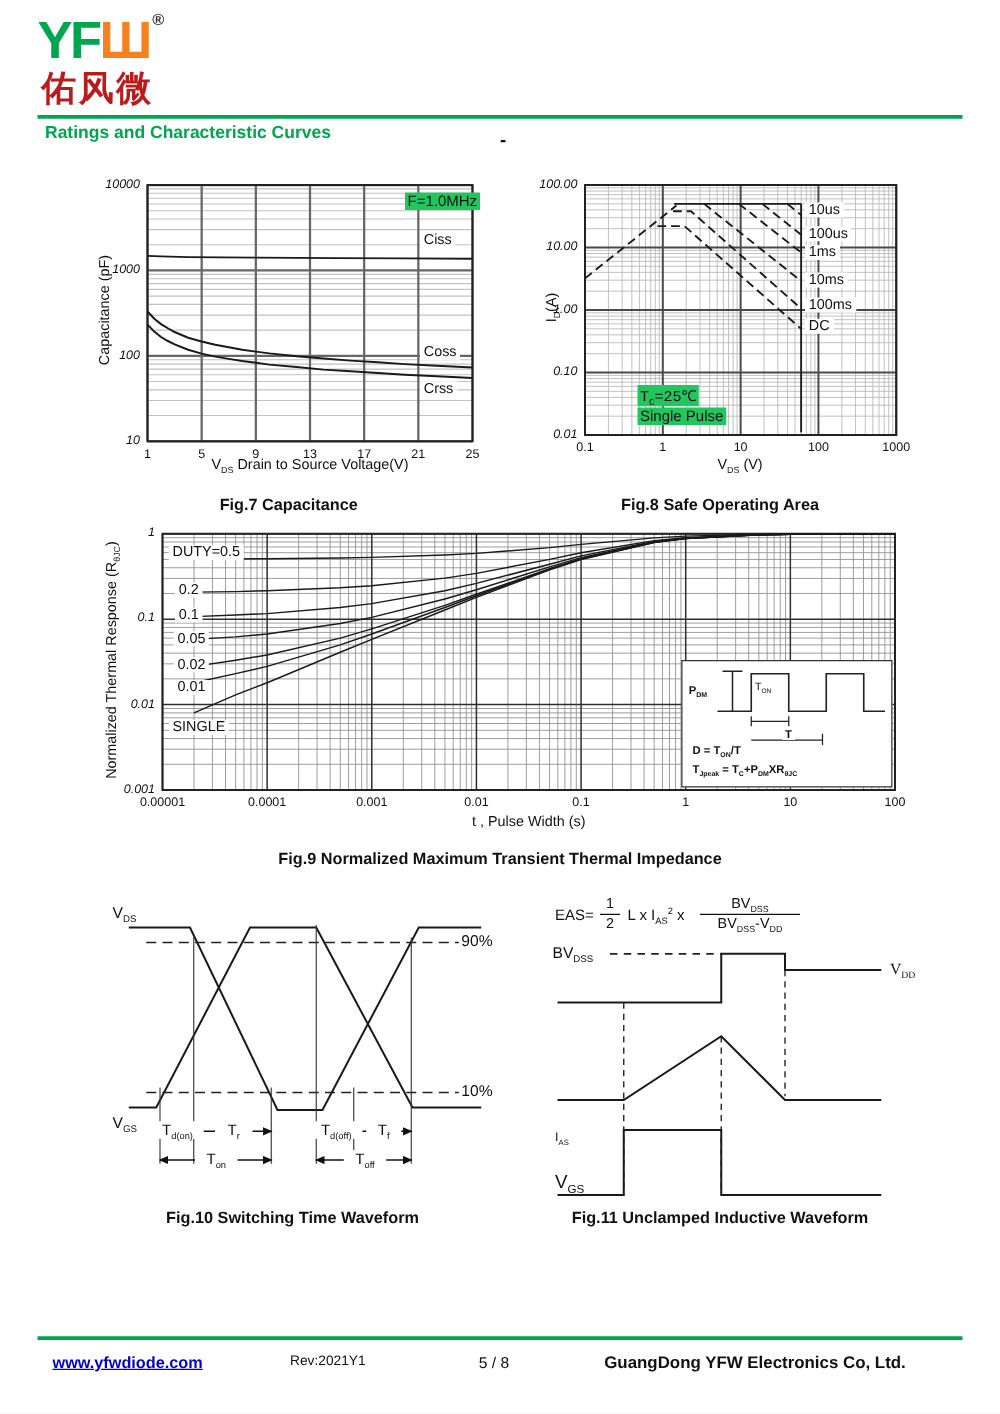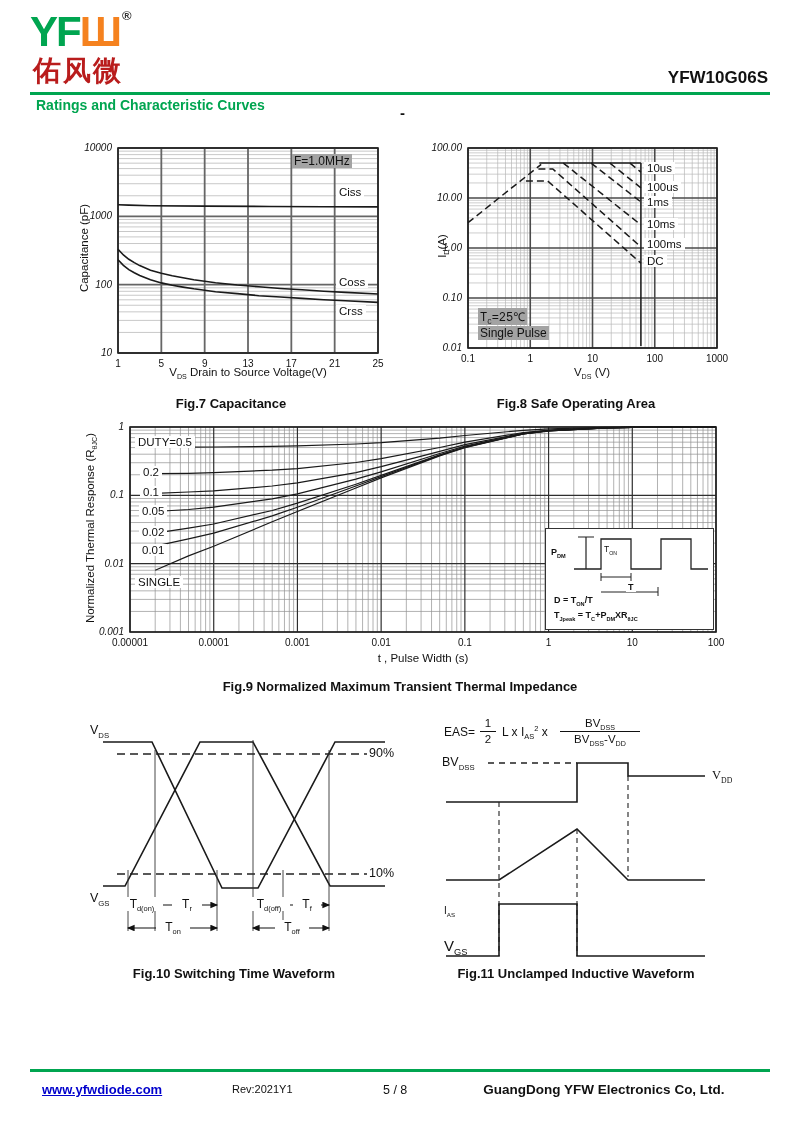--- a/index.html
+++ b/index.html
@@ -11,40 +11,39 @@
   svg{position:absolute;left:0;top:0;overflow:visible;}
   .figwrap{position:absolute;}
   .overlay{position:absolute;left:0;top:0;right:0;bottom:0;pointer-events:none;}
   .tick{position:absolute;font-size:10px;color:#111;white-space:nowrap;}
   .xtick{text-align:center;}
   .ytick{text-align:right;font-style:italic;}
   .caption{position:absolute;font-weight:bold;font-size:13px;text-align:center;white-space:nowrap;}
   .axtitle{position:absolute;font-size:11.5px;text-align:center;white-space:nowrap;}
   .rot{transform:rotate(-90deg);}
   .clabel{position:absolute;font-size:11.5px;background:#fff;padding:0 3px;white-space:nowrap;z-index:3;}
-  .anno{position:absolute;font-size:11.5px;background:#a3a3a3;padding:0 2px;white-space:nowrap;z-index:3;}
+  .anno{position:absolute;font-size:11.5px;background:#22c55e;padding:0 2px;white-space:nowrap;z-index:3;margin-left:32px;}
   .wflabel{position:absolute;font-size:12.5px;white-space:nowrap;z-index:3;}
   .timelabel{position:absolute;font-size:12px;background:#fff;padding:0 1px;text-align:center;white-space:nowrap;z-index:3;}
   .frac{position:absolute;text-align:center;font-size:11.5px;line-height:1.1;z-index:3;}
   .frac .bar{display:block;height:1.4px;background:#111;margin:1px 0;}
   .inset{position:absolute;border:1.2px solid #333;background:#fff;z-index:3;}
   .inset-text{position:absolute;font-size:9px;font-weight:bold;white-space:nowrap;}
   #header-rule,#footer-rule{position:absolute;background:#00A550;}
   a{color:#0000cc;}
 </style>
 </head>
 <body>
 
 <div id="page">
 
   <div class="abs" style="left:30px;top:8px;white-space:nowrap;">
     <span style="font-size:42px;font-weight:bold;color:#00A550;letter-spacing:-2px;">YF</span><span style="font-size:42px;font-weight:bold;color:#F5821F;">Ш</span><span style="font-size:13px;font-weight:bold;color:#333;vertical-align:26px;">®</span>
   </div>
   <div class="abs" style="left:33px;top:52px;font-size:28px;font-weight:bold;color:#b91c1c;letter-spacing:2px;">佑风微</div>
-  <div class="abs" style="left:500px;top:68px;width:268px;text-align:right;font-size:17px;font-weight:bold;">YFW10G06S</div>
   <div id="header-rule" style="left:30px;top:92px;width:740px;height:2.5px;"></div>
   <div class="abs" style="left:36px;top:97px;font-size:14px;font-weight:bold;color:#00A550;">Ratings and Characteristic Curves</div>
   <div class="abs" style="left:400px;top:104px;font-size:15px;font-weight:bold;">-</div>
 
   <div class="figwrap" style="left:40px;top:140px;width:360px;height:250px;">
     <svg id="fig7-svg" width="360" height="250">
         <line x1="78" y1="192.4296169629613" x2="338" y2="192.4296169629613" stroke="#c2c2c2" stroke-width="0.9"></line>
         <line x1="78" y1="180.39671426082307" x2="338" y2="180.39671426082307" stroke="#c2c2c2" stroke-width="0.9"></line>
         <line x1="78" y1="171.85923392592258" x2="338" y2="171.85923392592258" stroke="#c2c2c2" stroke-width="0.9"></line>
         <line x1="78" y1="165.23704970370537" x2="338" y2="165.23704970370537" stroke="#c2c2c2" stroke-width="0.9"></line>

